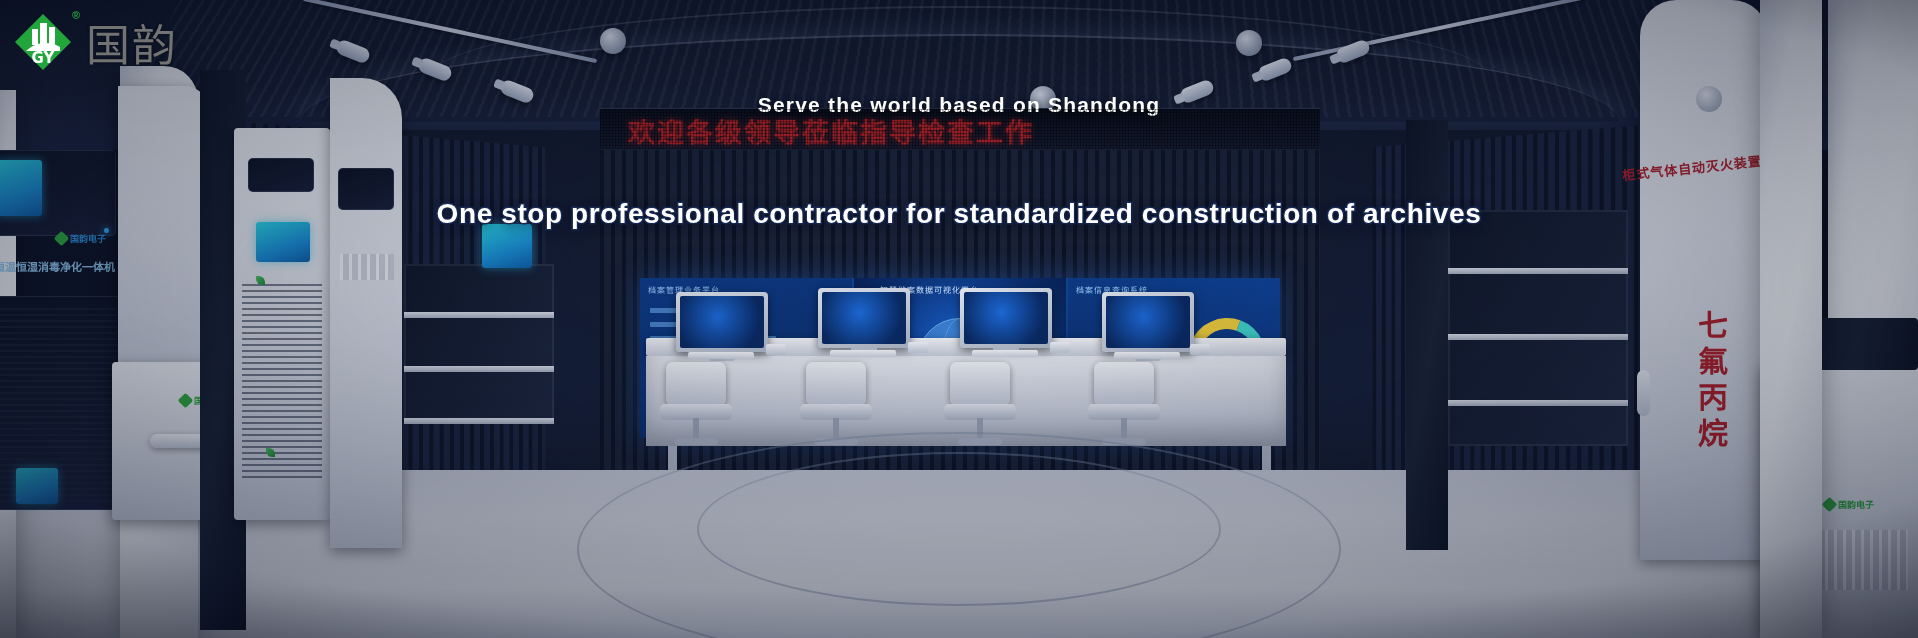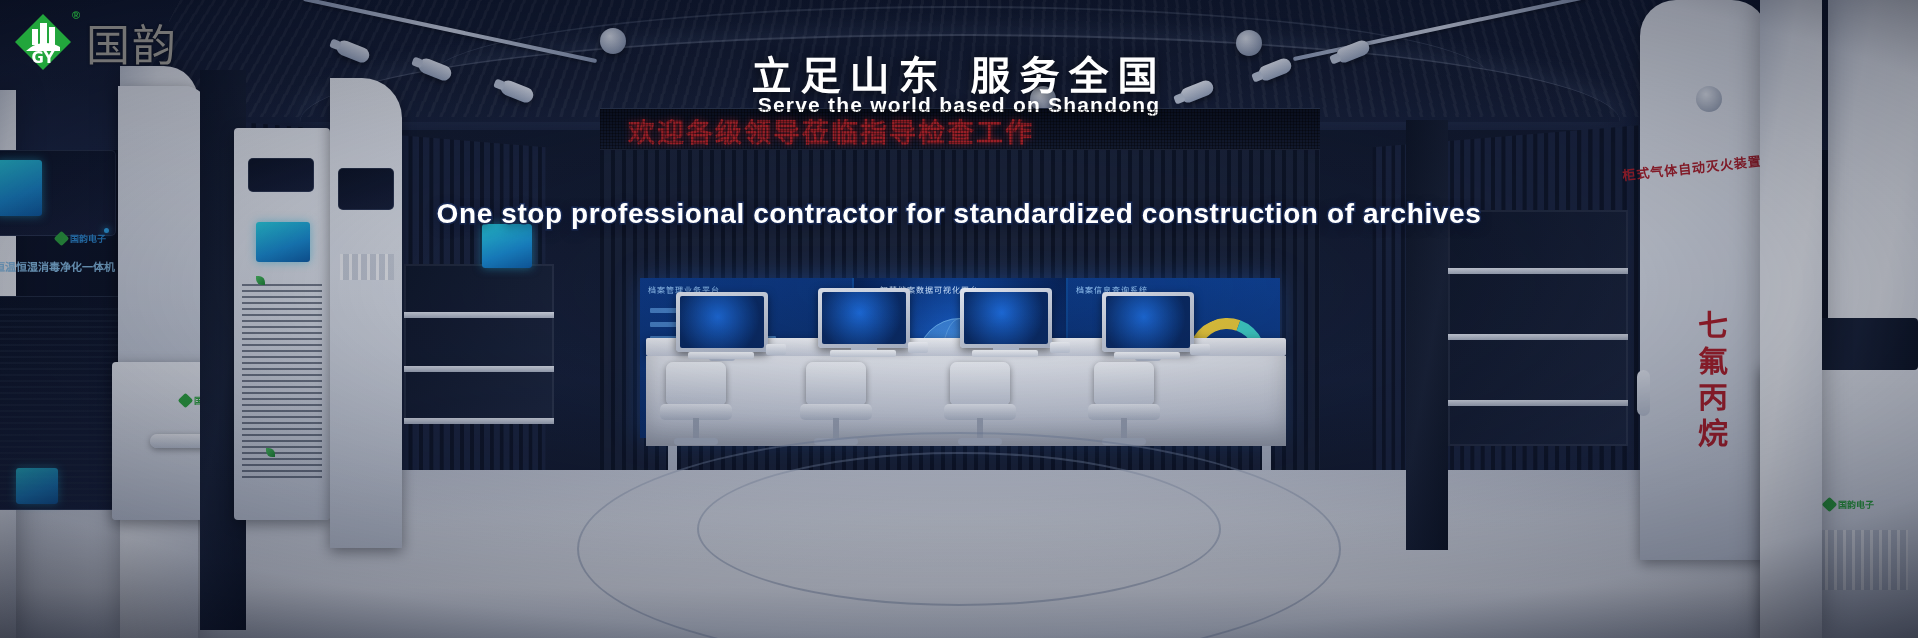--- a/index.html
+++ b/index.html
@@ -611,23 +611,20 @@
           <rect x="28" y="12" width="7" height="22" fill="#ffffff"></rect>
           <rect x="37" y="16" width="6" height="18" fill="#ffffff"></rect>
           <path d="M14 40 C24 30, 38 30, 48 36 L48 40 Z" fill="#ffffff"></path>
           <text x="31" y="52" text-anchor="middle" font-family="DejaVu Sans, sans-serif" font-size="15" font-weight="bold" fill="#ffffff">GY</text>
         </svg>
         <span style="position:absolute;right:-6px;top:-2px;color:#22a63c;font-size:11px;font-weight:700;">®</span>
       </div>
       <span class="logo-text">国韵</span>
     </div>
 
-    <div class="tagline-box">
-      <span class="tagline">立足山东 服务全国</span>
-    </div>
 
     <div class="tagline-en">Serve the world based on Shandong</div>
 
 
     <div class="subline">One stop professional contractor for standardized construction of archives</div>
 
 
   </div>
 </div>
 

